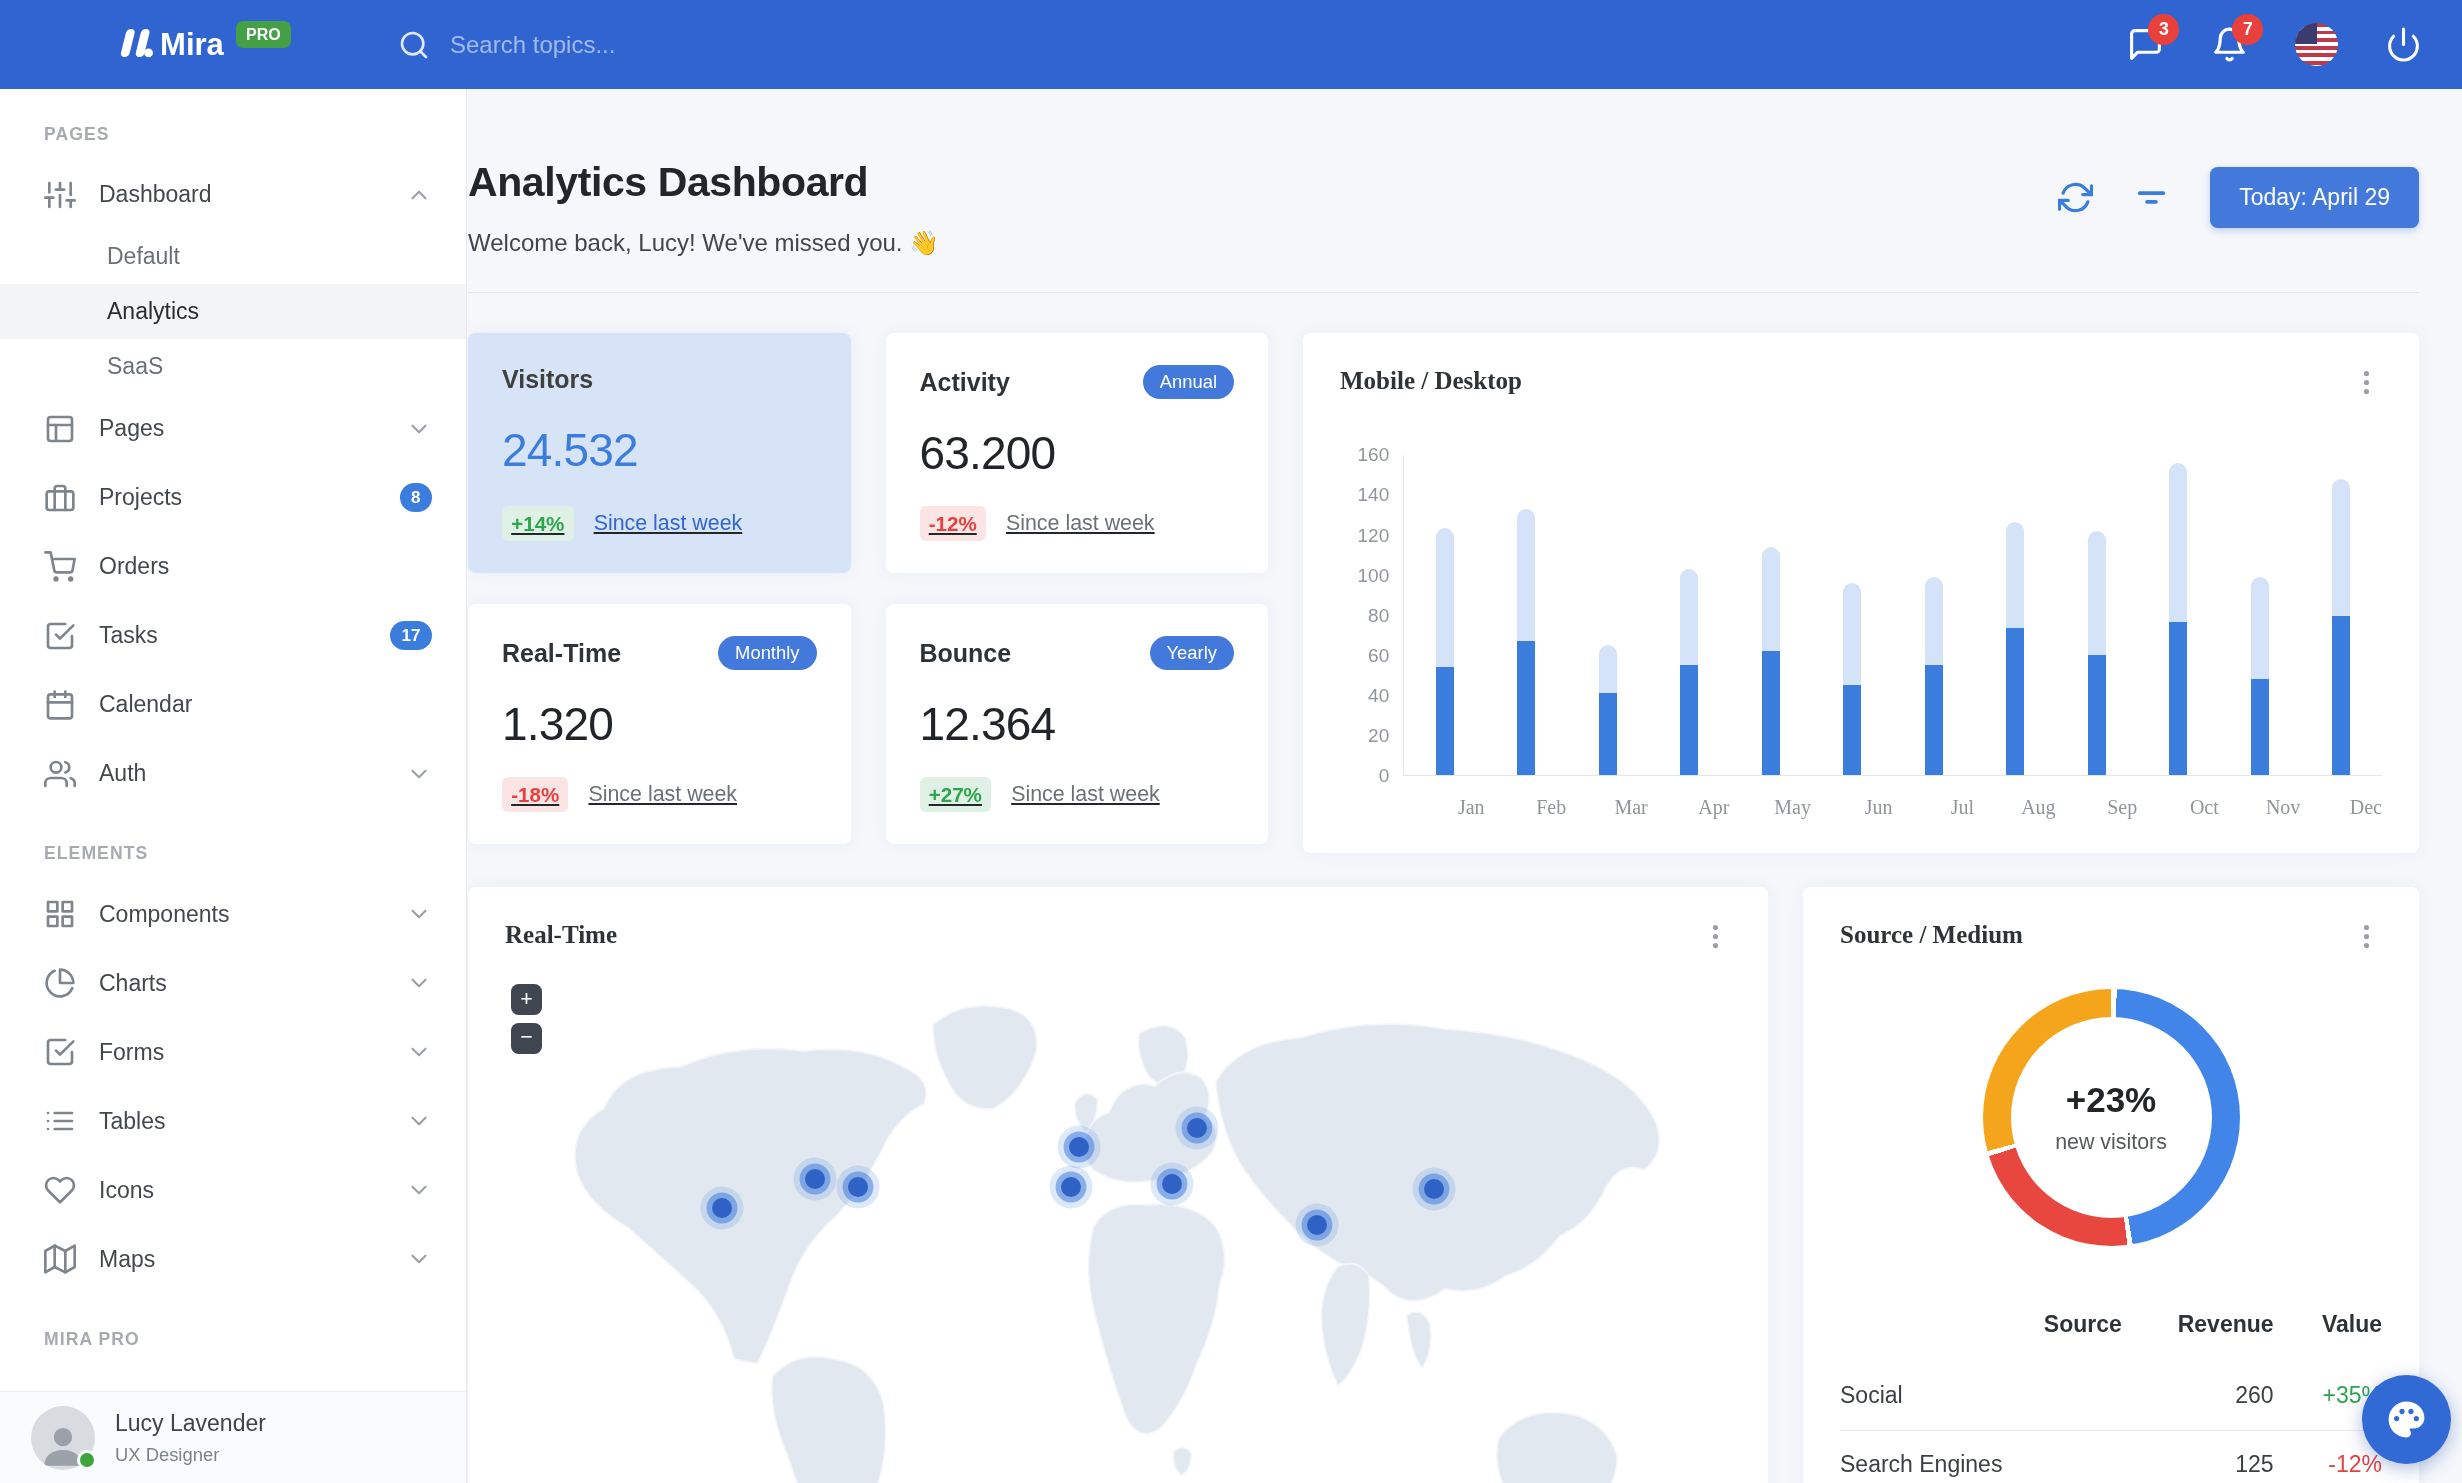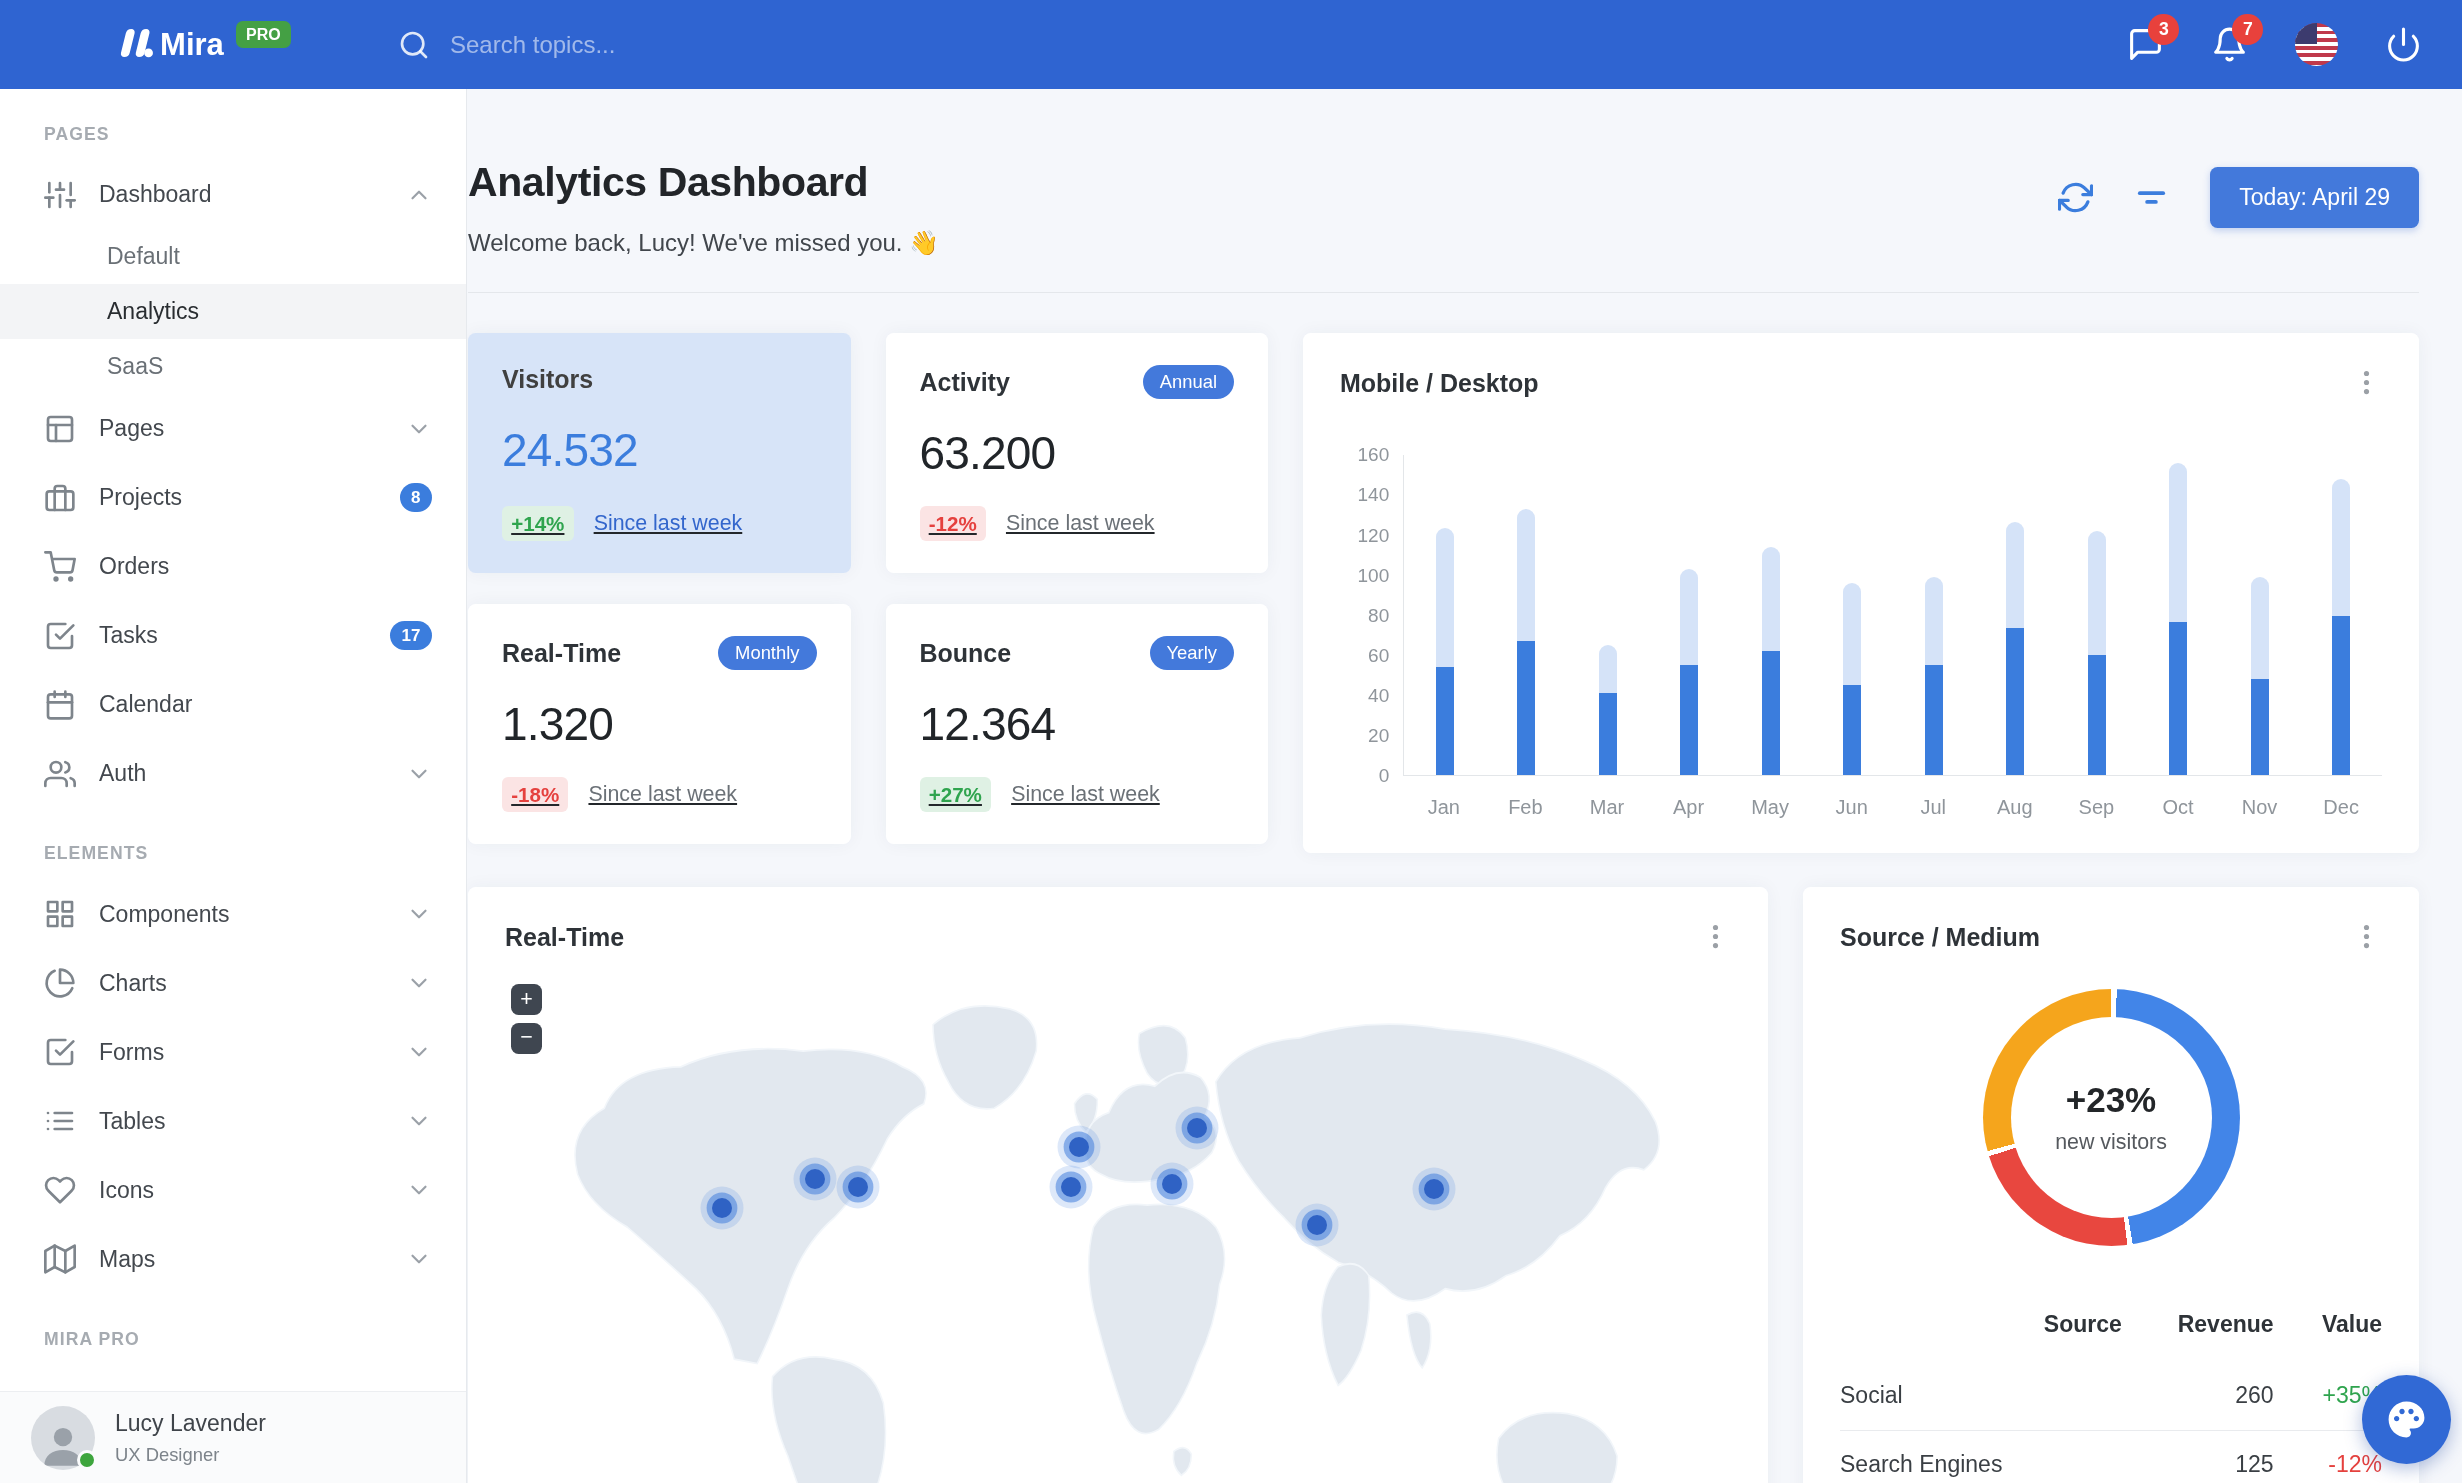--- a/index.html
+++ b/index.html
@@ -113,21 +113,21 @@
     font-family: "Liberation Sans", sans-serif;
     box-shadow: 0 2.3px 7.6px rgba(47,100,209,0.25);
   }
   .head-divider { border-bottom: 0.8px solid #E4E7EB; margin-top: 35px; }
 
   
   .card {
     background: #fff; border-radius: 7.6px;
     box-shadow: 0 0 18.4px rgba(45,55,75,0.05);
   }
-  .card-head { display: flex; align-items: flex-end; }
+  .card-head { display: flex; align-items: flex-start; font-family: Liberation Serif, serif; }
   .card-title { font-size: 25px; font-weight: 600; color: #2E3338; }
   .dots-menu { margin-left: auto; width: 31px; height: 31px; color: #9BA0A6; cursor: pointer; }
   .dots-menu svg { width: 31px; height: 31px; }
 
   
   .row1 { display: flex; gap: 35px; margin-top: 40px; }
   .stats-grid {
     width: 800px; flex: none;
     display: grid; grid-template-columns: 1fr 1fr; grid-auto-rows: 240px;
     column-gap: 35px; row-gap: 31px;
@@ -160,21 +160,21 @@
   }
   .plot {
     flex: 1; height: 321px; position: relative;
     border-left: 0.8px solid #E3E6E9; border-bottom: 0.8px solid #E3E6E9;
     display: flex; justify-content: space-around; align-items: flex-end;
   }
   .bargroup { display: flex; flex-direction: column; justify-content: flex-end; width: 18.4px; }
   .bar-light { background: #D5E3F8; border-radius: 9.2px 9.2px 0 0; width: 18.4px; }
   .bar-dark { background: #3B7DDD; width: 18.4px; }
   .xaxis { display: flex; margin-left: 63px; margin-top: 20px; }
-  .xaxis span { flex: 1; text-align: center; font-size: 20px; color: #8F959B; }
+  .xaxis span { flex: 1; text-align: right; font-size: 20px; color: #8F959B; font-family: Liberation Serif, serif; }
 
   
   .row2 { display: flex; gap: 35px; margin-top: 34px; height: 765px; }
   .map-card { width: 1300px; flex: none; padding: 34px 37px 0 37px; }
   .map-wrap { position: relative; margin-top: 10.7px; height: 581px; }
   .map-svg { position: absolute; inset: 0; width: 100%; height: 100%; }
   .map-zoom {
     position: absolute; left: 6.1px; top: 21.4px; display: flex; flex-direction: column; gap: 7.6px; z-index: 5;
   }
   .map-zoom button {

